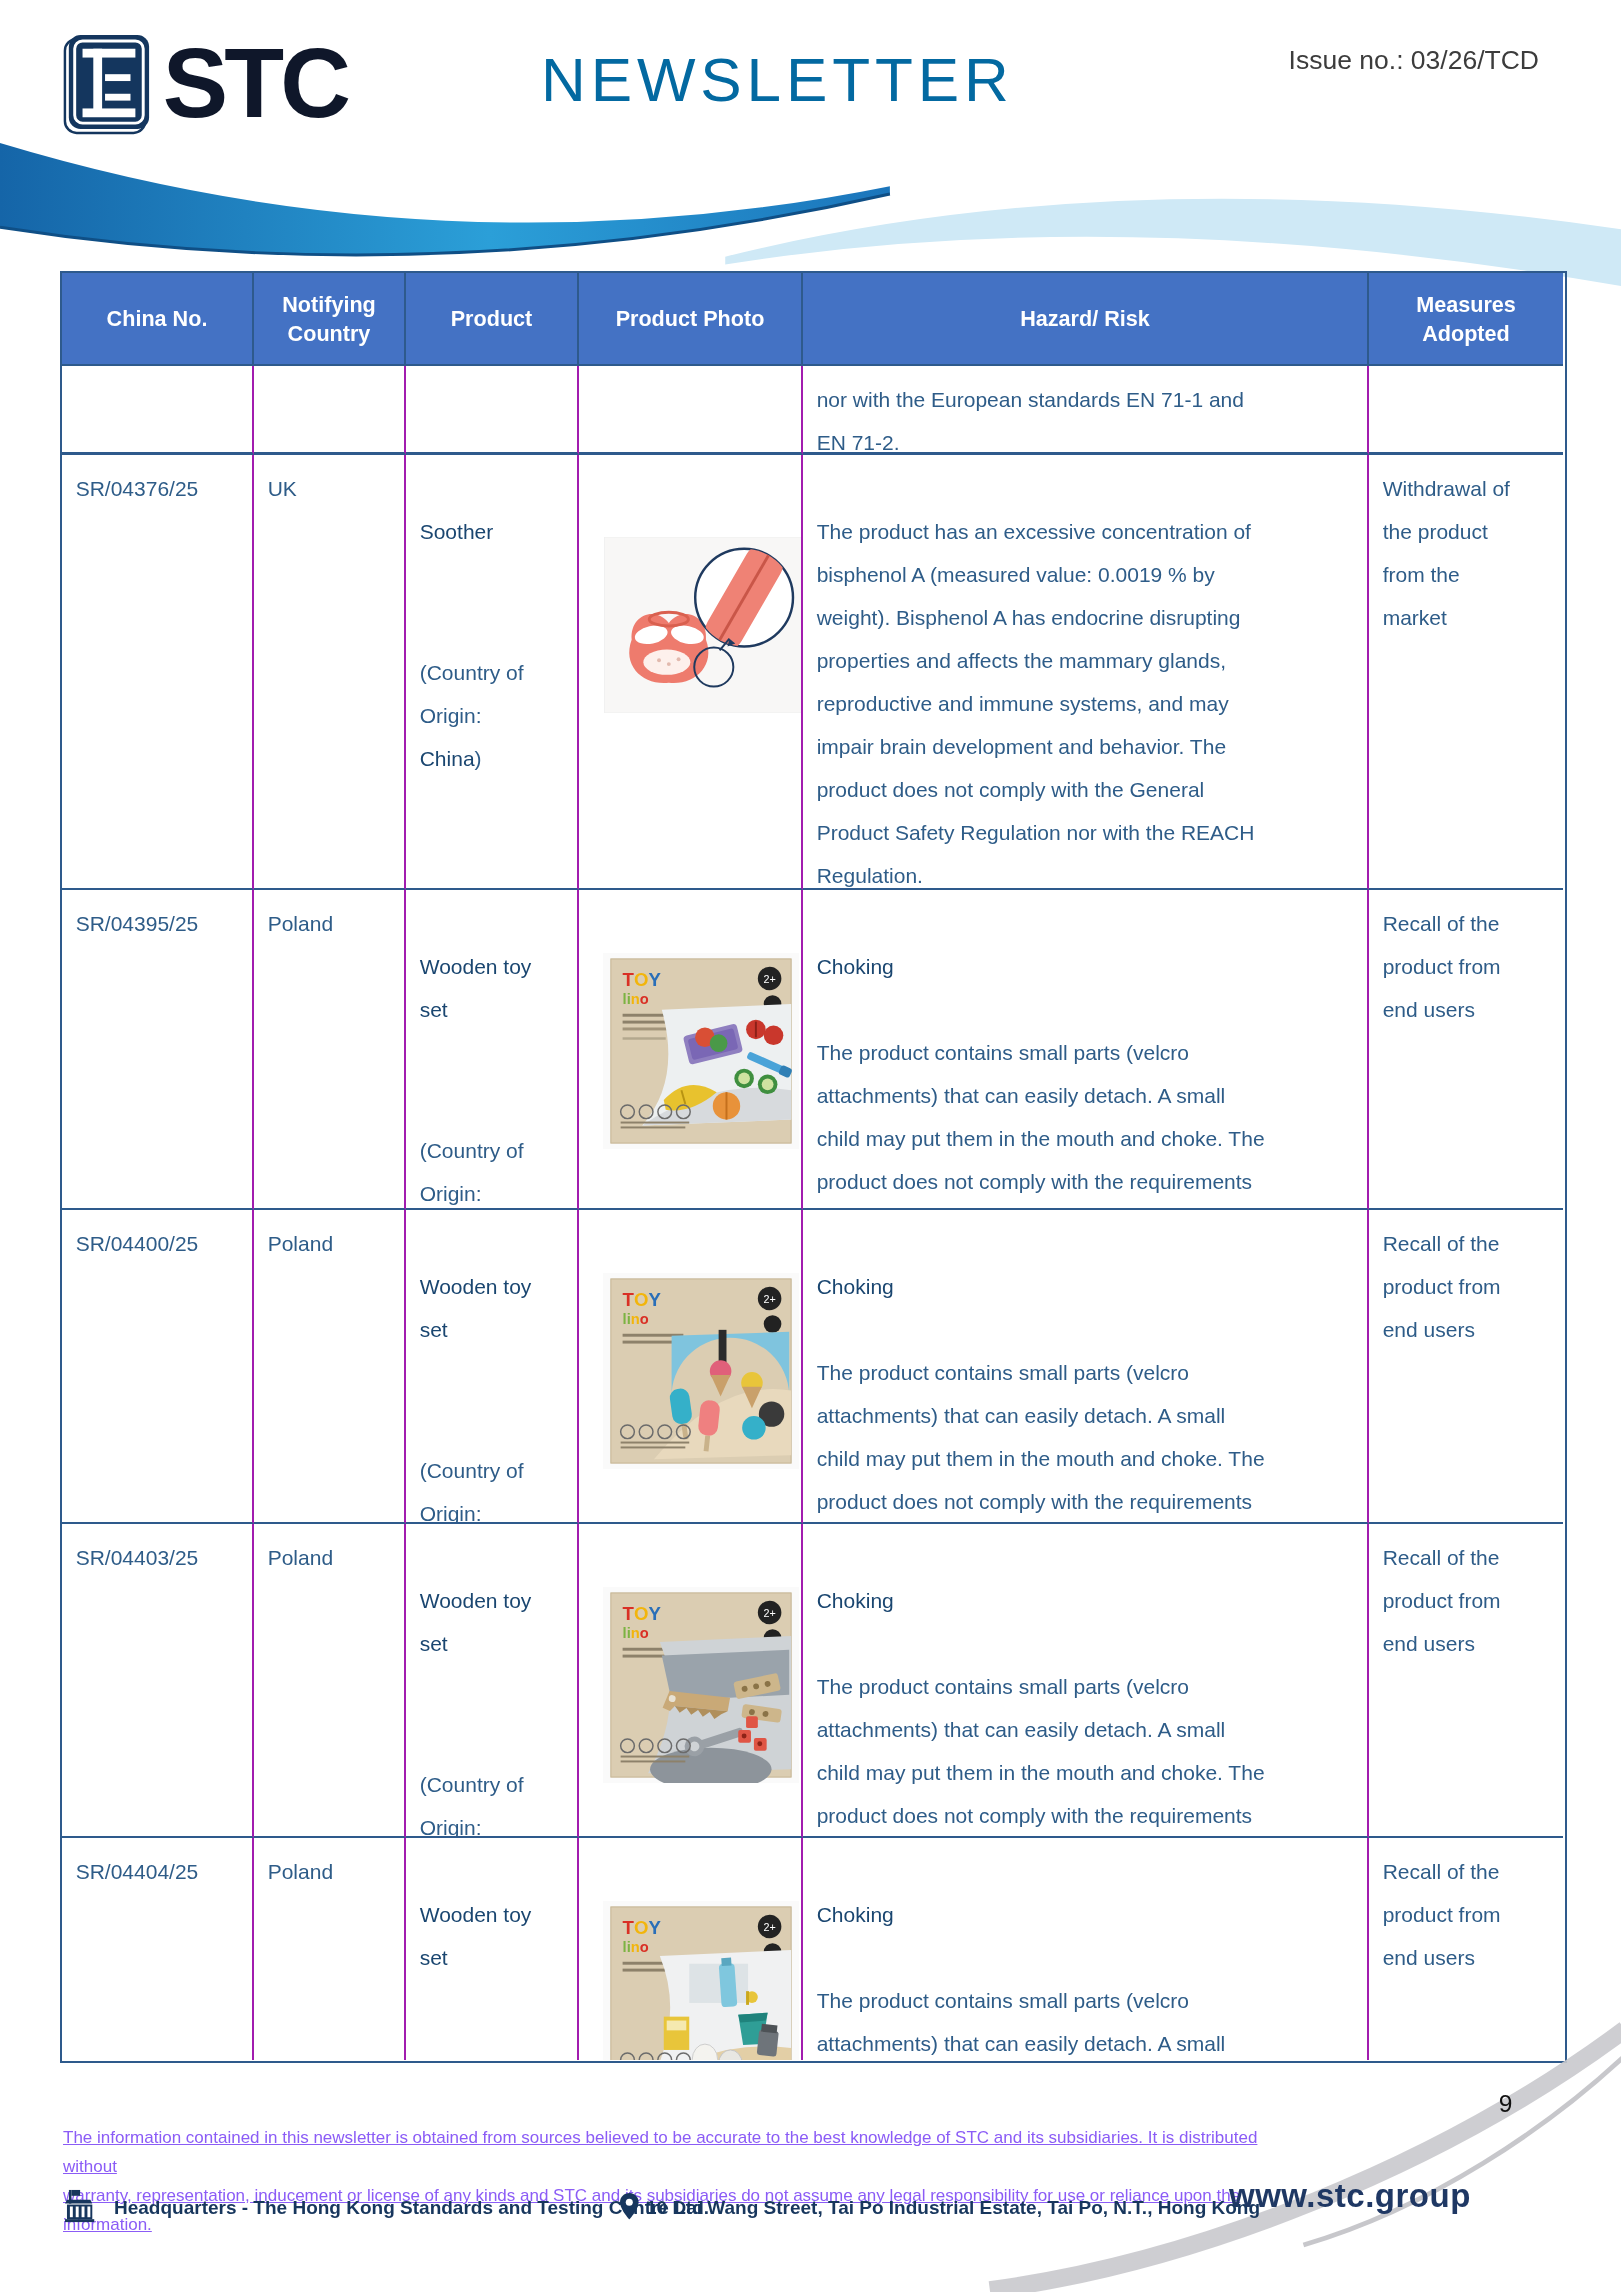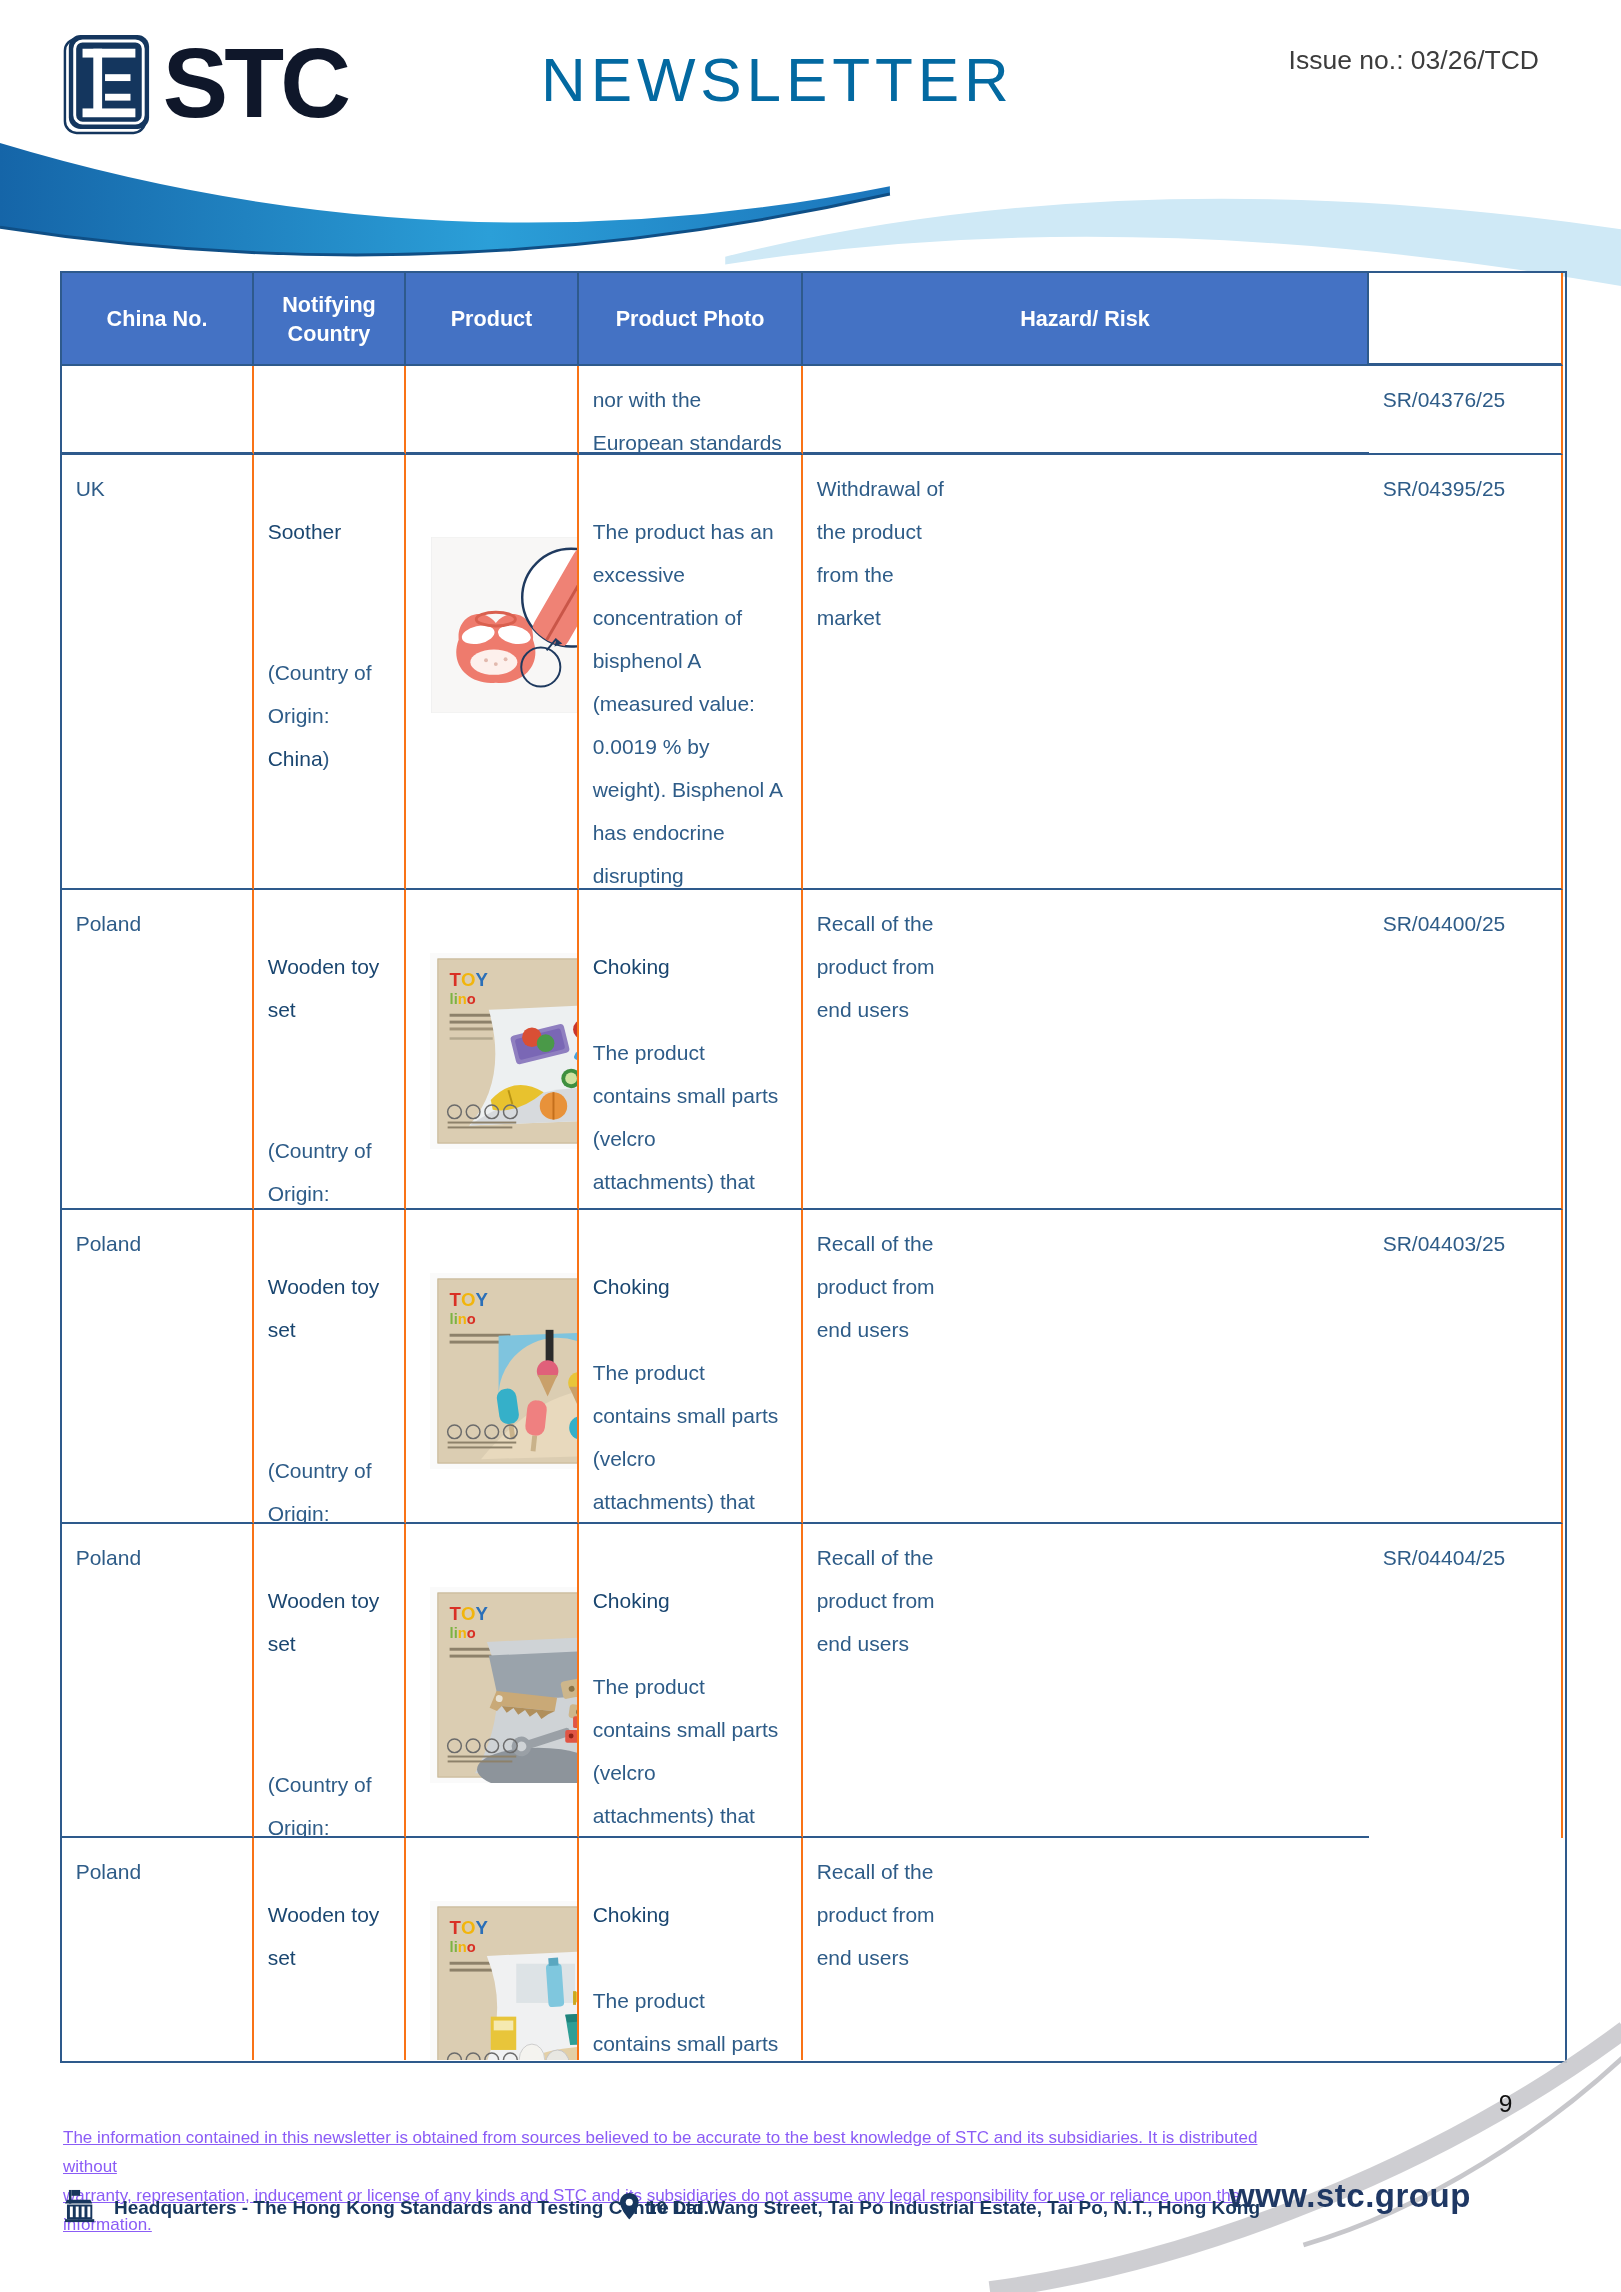--- a/index.html
+++ b/index.html
@@ -14,21 +14,21 @@
   .newsletter{left:541px;top:44px;font-size:62px;font-weight:400;color:#0369a1;letter-spacing:4.9px;}
   .issue{left:1157px;top:45px;width:382px;text-align:right;font-size:26.5px;color:#3c3c3c;}
   
   .tbl{
     left:60px;top:271px;width:1507px;height:1792px;box-sizing:border-box;
     border:2.9px solid #2E5A8C;display:grid;
     grid-template-columns:192px 152px 173px 224px 566px 194px;
     grid-template-rows:93px 89px 435px 320px 314px 314px 222px;
   }
   .c{
-    box-sizing:border-box;border-right:2px solid #f97316;border-bottom:2px solid #2E5A8C;
+    box-sizing:border-box;border-right:2px solid #a21caf;border-bottom:2px solid #2E5A8C;
     padding:11.8px 13.7px;overflow:hidden;color:#2E5C88;font-size:21px;line-height:43px;
     white-space:pre-line;background:#fff;
   }
   .c.last{border-right:none;}
   .c.bot{border-bottom:none;}
   .c.thick{border-bottom-width:3.9px;}
   .hc{
     box-sizing:border-box;border-right:2px solid #2E5A8C;border-bottom:2px solid #2E5A8C;
     background:#4472C4;color:#ffffff;font-weight:bold;font-size:21.6px;line-height:29px;
     display:flex;align-items:center;justify-content:center;text-align:center;white-space:pre-line;
@@ -78,20 +78,22 @@
 </svg>
 
 <div class="abs tbl">
 
   <div class="hc">China No.</div>
   <div class="hc">Notifying
 Country</div>
   <div class="hc">Product</div>
   <div class="hc">Product Photo</div>
   <div class="hc">Hazard/ Risk</div>
+  <div class="hc last">Measures
+Adopted</div>
 
   <div class="c thick"></div>
   <div class="c thick"></div>
   <div class="c thick"></div>
   <div class="c thick photo-cell"></div>
   <div class="c thick"><div>nor with the European standards EN 71-1 and
 EN 71-2.</div></div>
   <div class="c thick last"></div>
 
   <div class="c">SR/04376/25</div>

